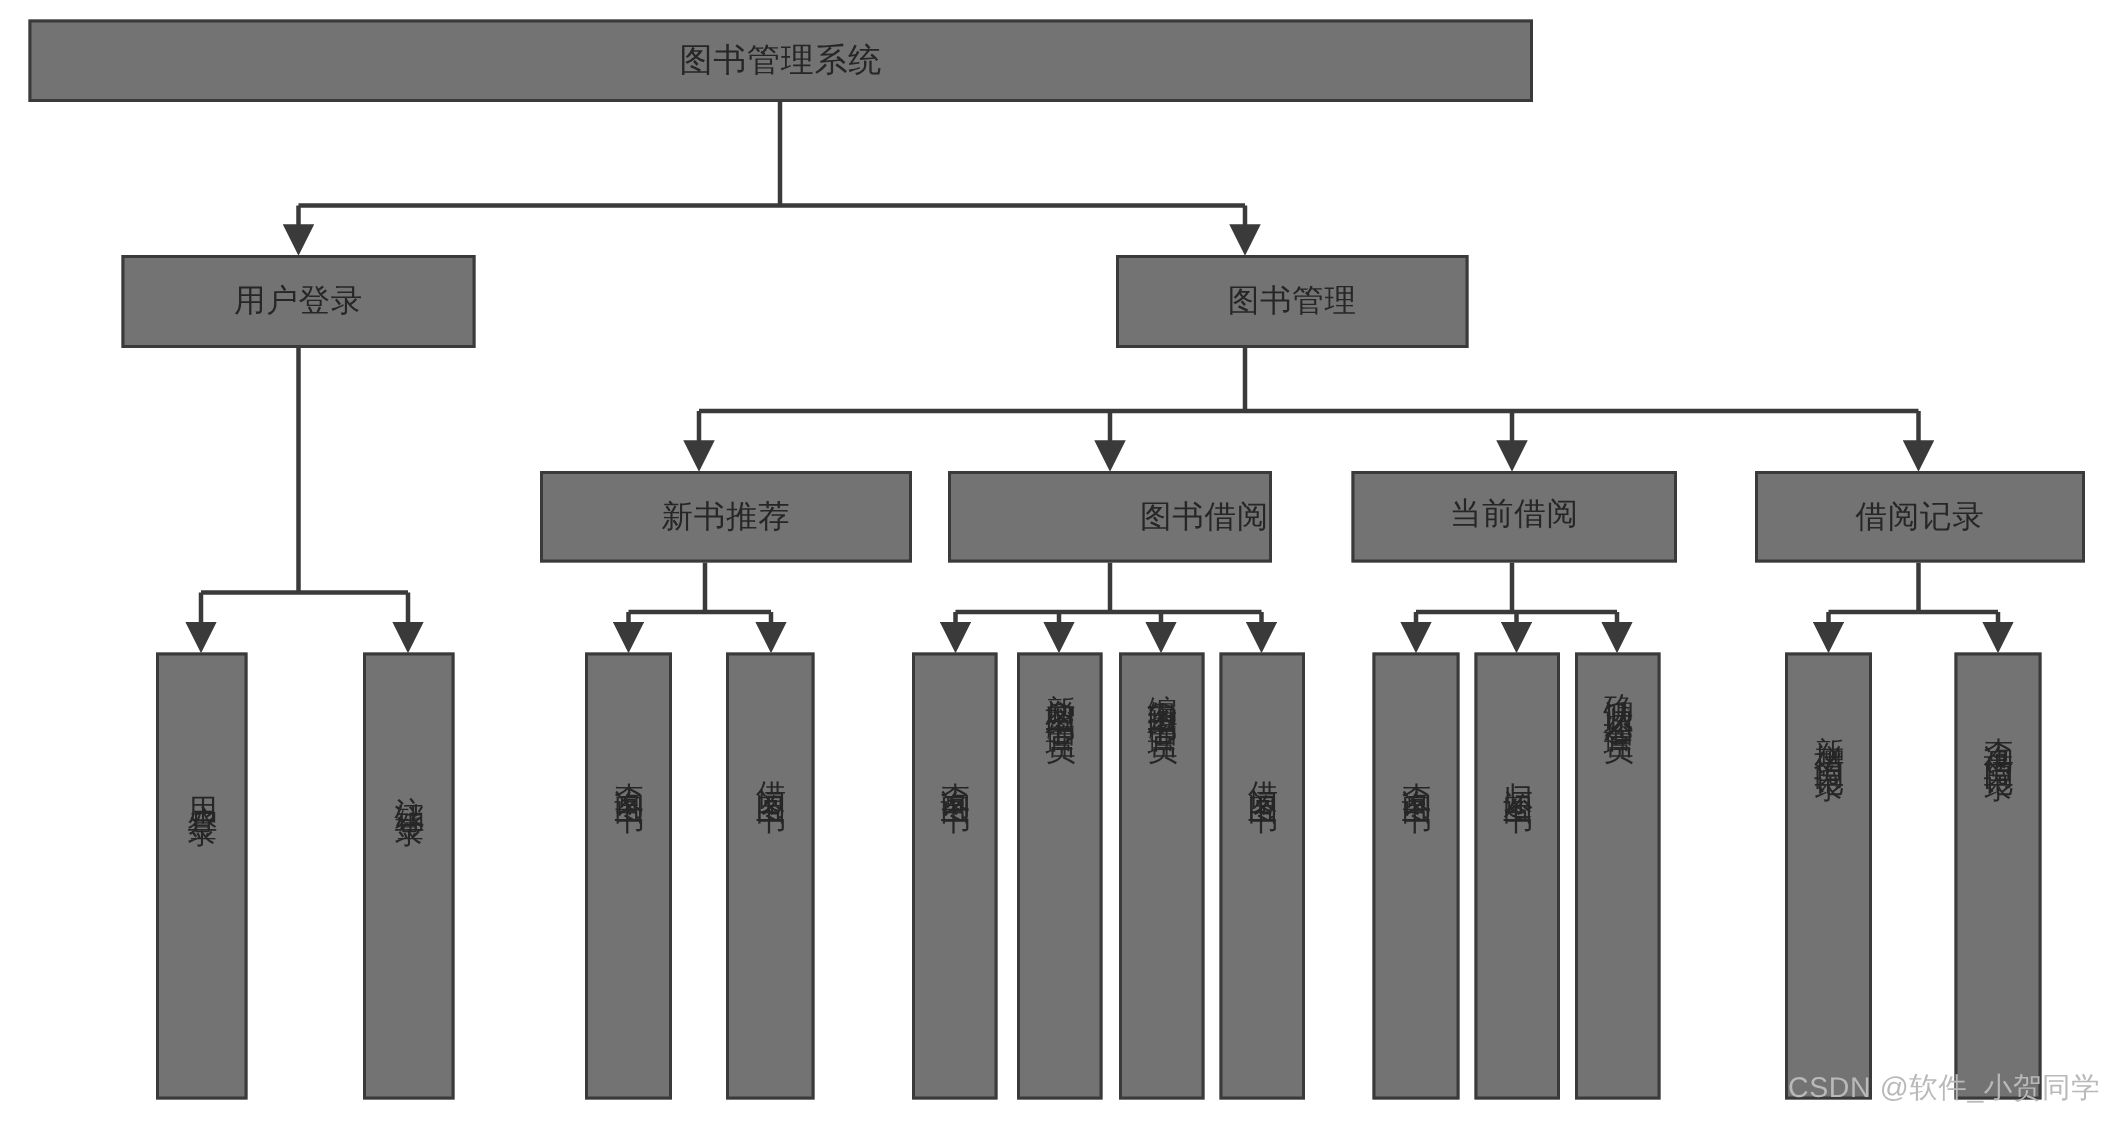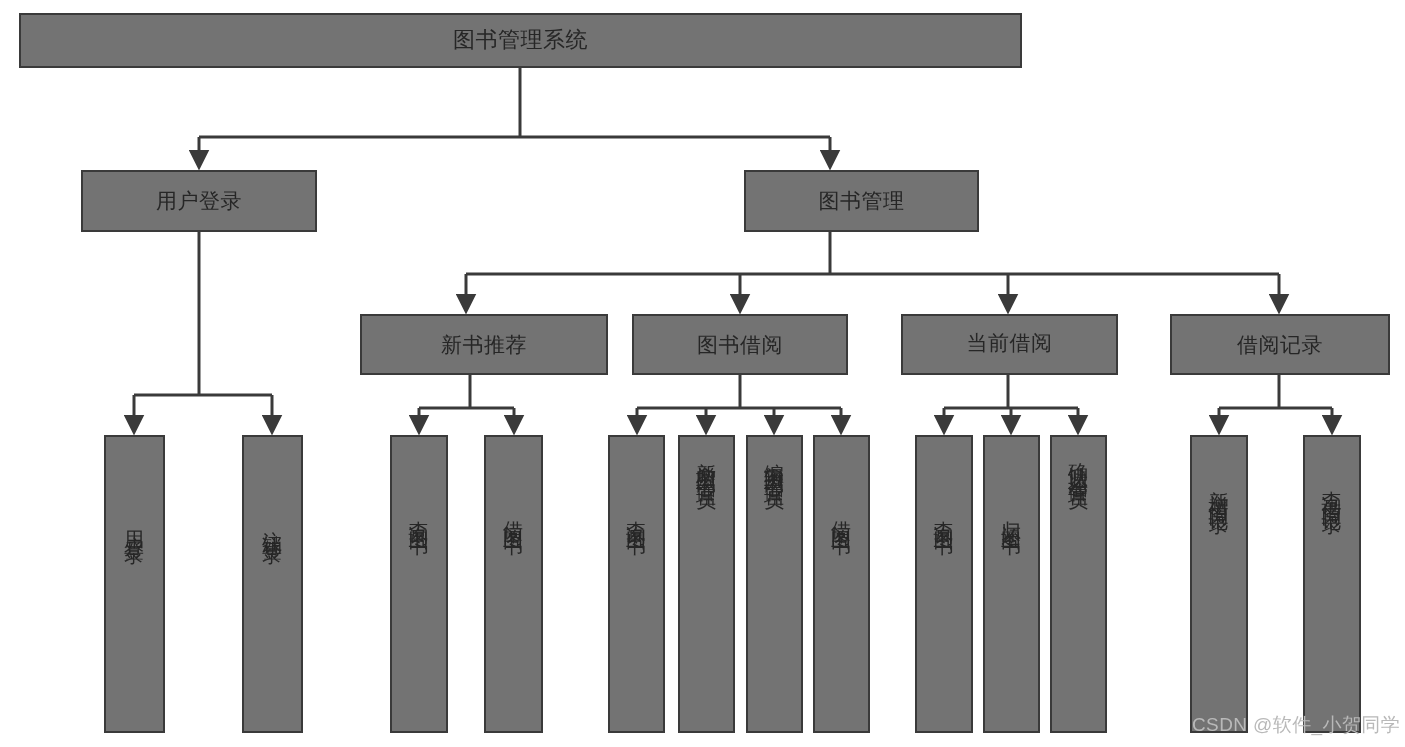--- a/index.html
+++ b/index.html
@@ -146,21 +146,21 @@
   <div class="node horiz" style="left:81px; top:170px; width:236px; height:62px;">
     <span class="label">用户登录</span>
   </div>
   <div class="node horiz" style="left:712px; top:170px; width:235px; height:62px;margin-left:32px;">
     <span class="label">图书管理</span>
   </div>
 
   <div class="node horiz" style="left:360px; top:314px; width:248px; height:61px;">
     <span class="label">新书推荐</span>
   </div>
-  <div class="node horiz" style="left:632px; top:314px; width:216px; height:61px;">
+  <div class="node horiz" style="left:632px; top:314px; width:216px; height:61px;justify-content:flex-end;">
     <span class="label">图书借阅</span>
   </div>
   <div class="node horiz" style="left:901px; top:314px; width:217px; height:61px;font-family:Liberation Mono, monospace;">
     <span class="label">当前借阅</span>
   </div>
   <div class="node horiz" style="left:1170px; top:314px; width:220px; height:61px;">
     <span class="label">借阅记录</span>
   </div>
 
   <div class="node vert" style="left:104px; top:435px; width:61px; height:298px; padding-top:78px;">

